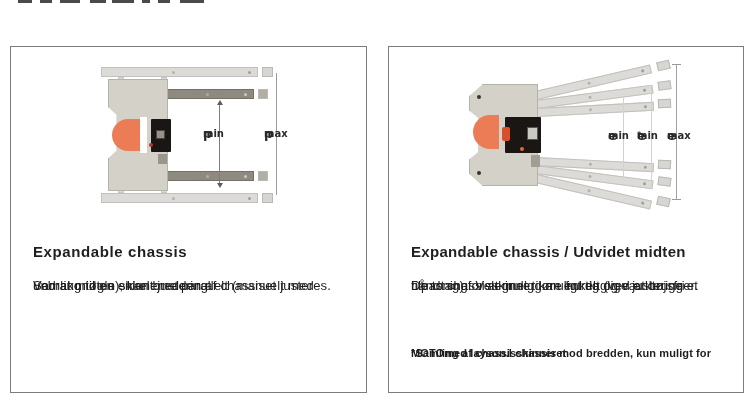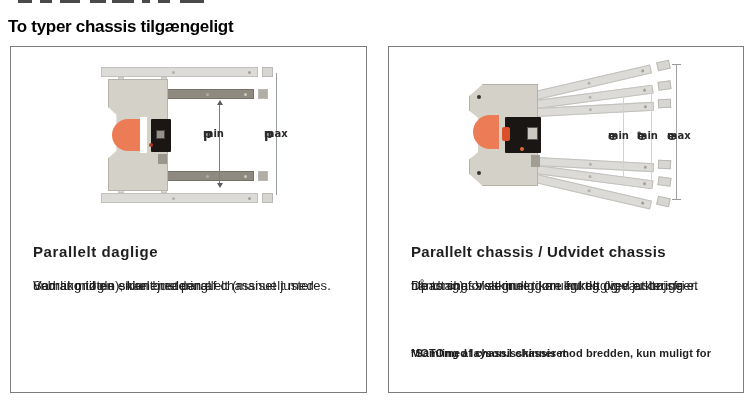--- a/index.html
+++ b/index.html
@@ -63,21 +63,20 @@
     <span style="left:10px;width:14px"></span>
       <span style="left:32px;width:12px"></span>
     <span style="left:52px;width:20px"></span>
       <span style="left:82px;width:16px"></span>
     <span style="left:104px;width:22px"></span>
       <span style="left:134px;width:8px"></span>
     <span style="left:150px;width:12px"></span>
       <span style="left:172px;width:24px"></span>
   </div>
 
-  <h1 class="page-title">To typer chassis tilgængeligt</h1>
 
   <section class="panel left ill">
 
     <div>
 
       <div class="rail" style="left:90px;top:20px;width:157px;height:10px"></div>
       <div class="cap" style="left:251px;top:20px;width:11px;height:10px"></div>
       <div class="rail" style="left:90px;top:146px;width:157px;height:10px"></div>
       <div class="cap" style="left:251px;top:146px;width:11px;height:10px"></div>
 
@@ -109,21 +108,21 @@
           <sub>min</sub>
       </div>
 
       <div class="dim-line" style="left:265px;top:26px;height:122px;background:#98a09e"></div>
       <div class="dim-label" style="left:252px;top:80px">
         <span>p</span>
           <sub>max</sub>
       </div>
     </div>
 
-    <h2 class="panel-heading">Parallelt daglige</h2>
+    <h2 class="panel-heading">Expandable chassis</h2>
     <div class="panel-body">
       <div>Ved at midten skinnerne parallelt (manuelt med</div>
       <div>unbrakonøgle), kan bredden af chassiset justeres.</div>
       <div>Samling til en enkelt justering.</div>
     </div>
   </section>
 
   <section class="panel right ill">
 
     <div>
@@ -168,21 +167,21 @@
         <span>e</span>
           <sub>min</sub>
           <sup>*</sup>
       </div>
       <div class="dim-label" style="left:277px;top:82px">
         <span>e</span>
           <sub>max</sub>
       </div>
     </div>
 
-    <h2 class="panel-heading" style="letter-spacing:0.3px">Parallelt chassis / Udvidet chassis</h2>
+    <h2 class="panel-heading" style="letter-spacing:0.3px">Expandable chassis / Udvidet midten</h2>
     <div class="panel-body">
       <div>De to chassisskinner kan enkelt (ved at bruge et</div>
       <div>håndtag) for at muliggøre hurtig og værktøjsfri</div>
       <div>tilpasning. Velegnet til muligt daglige justeringer.</div>
     </div>
     <div class="panel-footnote">
       <div>*Samling af chassisskinner mod bredden, kun muligt for</div>
       <div>MOTOmed layson.l chassiset</div>
     </div>
   </section>

